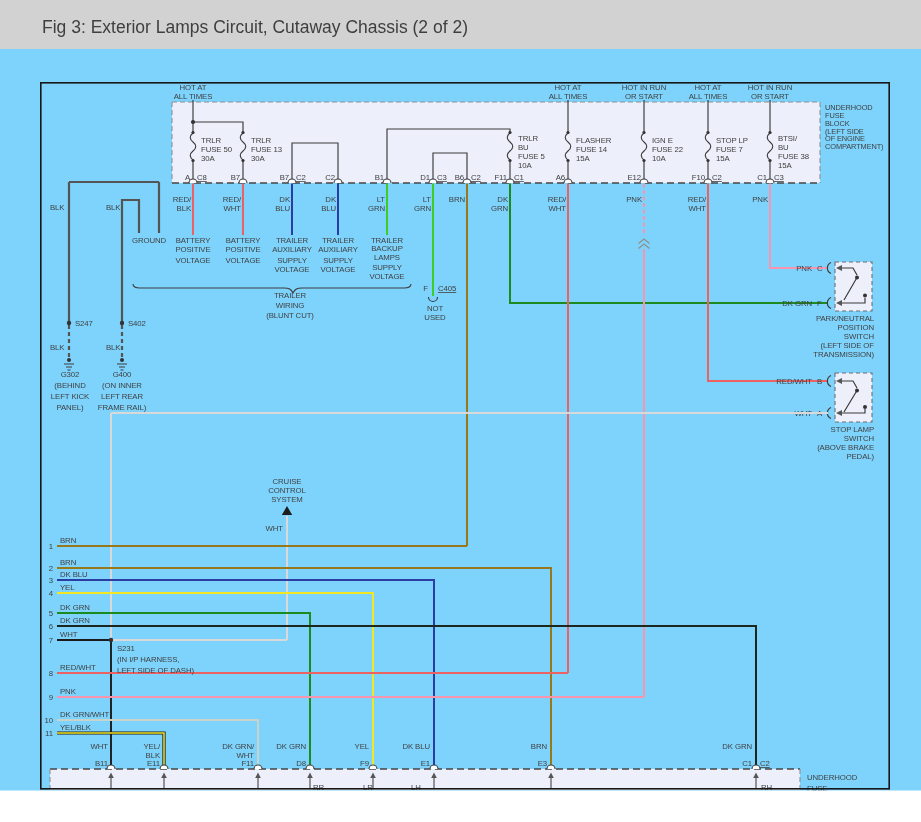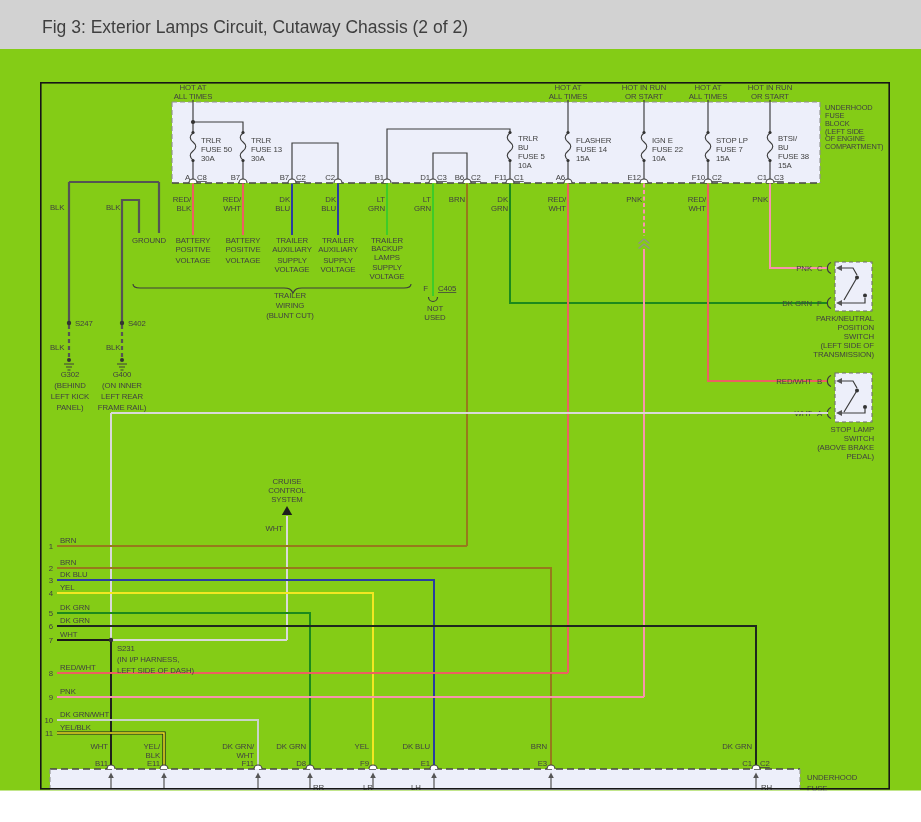--- a/index.html
+++ b/index.html
@@ -1,16 +1,16 @@
 <!DOCTYPE html>
 <html><head>
 <meta charset="utf-8">
 <style>
   html,body{margin:0;padding:0;background:#fff;}
-  .stage{position:relative;width:921px;height:822px;background:#84cc16;overflow:hidden;
+  .stage{position:relative;width:921px;height:822px;background:#7dd3fc;overflow:hidden;
          font-family:"Liberation Sans",sans-serif;}
   svg text{font:7.8px "Liberation Sans",sans-serif;fill:#414141;letter-spacing:-0.1px;}
   svg text.title{font-size:17.5px;fill:#3f3f3f;letter-spacing:0;}
   svg text.fb{font-size:7.4px;}
   .e{text-anchor:end}.c{text-anchor:middle}
   .u{text-decoration:underline}
   .thin{stroke:#3c3c3c;stroke-width:1.15;fill:none}
   .dashg{stroke:#8f8f8f;stroke-width:1.1;stroke-dasharray:5 3;fill:none}
   .dashd{stroke:#454545;stroke-width:1.7;stroke-dasharray:7 4;fill:none}
   .dashs{stroke:#6e6e6e;stroke-width:1.1;stroke-dasharray:4 3;fill:none}

